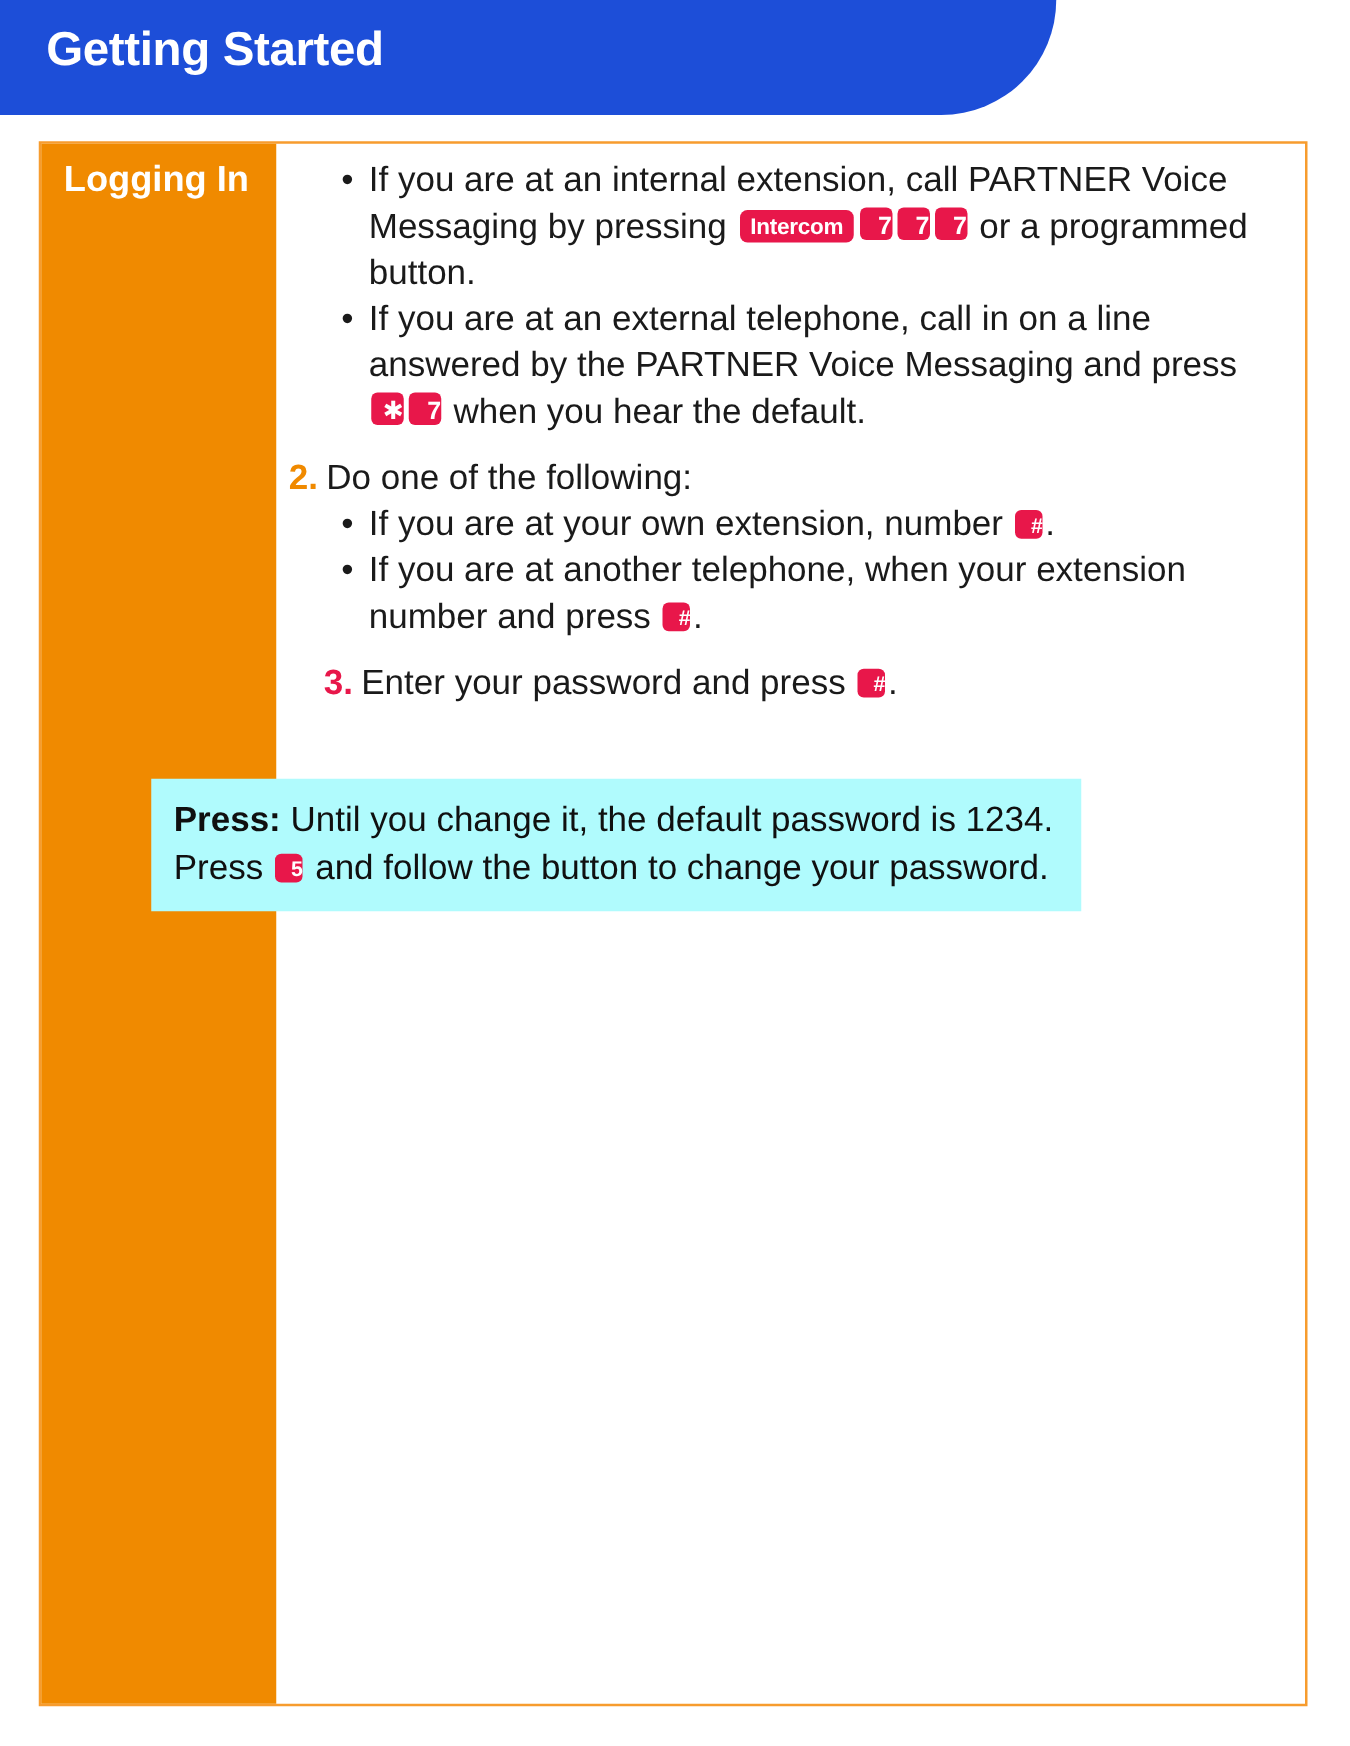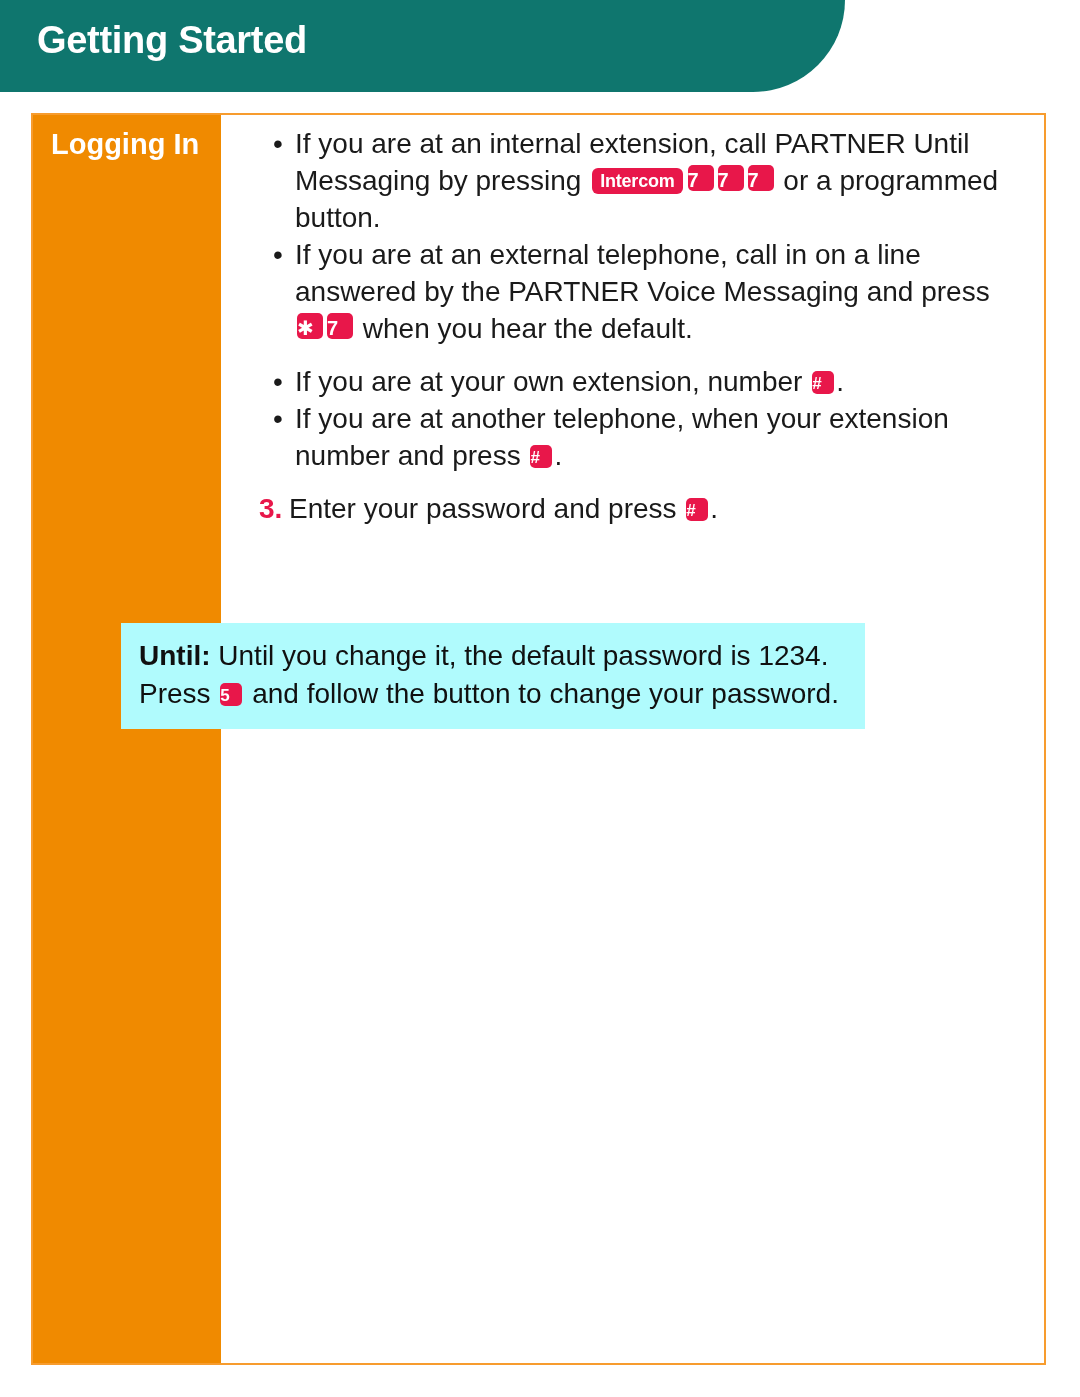--- a/index.html
+++ b/index.html
@@ -16,21 +16,21 @@
     -webkit-font-smoothing: antialiased;
   }
 
   
   #header-banner {
     position: absolute;
     left: 0;
     top: 0;
     width: 845px;
     height: 92px;
-    background: #0f766e;
+    background: #1d4ed8;
     border-bottom-right-radius: 92px;
   }
   #header-title {
     position: absolute;
     left: 37px;
     top: 19px;
     font-size: 38px;
     font-weight: bold;
     color: #ffffff;
     letter-spacing: -0.3px;
@@ -126,21 +126,21 @@
 
   .step3 { margin-top: 16px; margin-left: 28px; }
   .step2 { margin-top: 16px; }
 
   
   .key {
     display: inline-block;
     background: #E8174A;
     color: #ffffff;
     font-weight: bold;
-    text-align: left;
+    text-align: right;
     vertical-align: 3px;
     border-radius: 5px;
     line-height: 1;
   }
   .key.key-digit {
     width: 26px;
     height: 26px;
     font-size: 20px;
     padding-top: 5px;
     box-sizing: border-box;
@@ -192,33 +192,34 @@
 <div id="content-box">
 
   <div id="section-column">
     <div id="section-title">Logging In</div>
   </div>
 
   <div id="body-column">
     <div id="steps-container">
         <div class="step step1">
           <ul class="bullets">
-            <li class="bullet"><span class="bullet-dot">•</span><span>If you are at an internal extension, call PARTNER Until Messaging by pressing </span><span class="key key-word">Intercom</span><span class="key key-digit">7</span><span class="key key-digit">7</span><span class="key key-digit">7</span><span> or a programmed button.</span></li>
+            <li class="bullet"><span class="bullet-dot">•</span><span>If you are at an internal extension, call PARTNER Voice Messaging by pressing </span><span class="key key-word">Intercom</span><span class="key key-digit">7</span><span class="key key-digit">7</span><span class="key key-digit">7</span><span> or a programmed button.</span></li>
             <li class="bullet"><span class="bullet-dot">•</span><span>If you are at an external telephone, call in on a line answered by the PARTNER Voice Messaging and press </span><span class="key key-digit">✱</span><span class="key key-digit">7</span><span> when you hear the default.</span></li>
           </ul>
         </div>
         <div class="step step2">
+          <div class="step-head"><span class="step-num num-two">2.</span><span>Do one of the following:</span></div>
           <ul class="bullets">
             <li class="bullet"><span class="bullet-dot">•</span><span>If you are at your own extension, number </span><span class="key key-small">#</span><span>.</span></li>
             <li class="bullet"><span class="bullet-dot">•</span><span>If you are at another telephone, when your extension number and press </span><span class="key key-small">#</span><span>.</span></li>
           </ul>
         </div>
         <div class="step step3">
           <div class="step-head"><span class="step-num num-three">3.</span><span><span>Enter your password and press </span><span class="key key-small">#</span><span>.</span></span></div>
         </div>
       </div>
   </div>
 
   <div id="note-box">
-    <div id="note-text"><span class="note-label">Until:</span><span> Until you change it, the default password is 1234. Press </span><span class="key key-small">5</span><span> and follow the button to change your password.</span></div>
+    <div id="note-text"><span class="note-label">Press:</span><span> Until you change it, the default password is 1234. Press </span><span class="key key-small">5</span><span> and follow the button to change your password.</span></div>
   </div>
 
 </div>
 
 </body></html>

